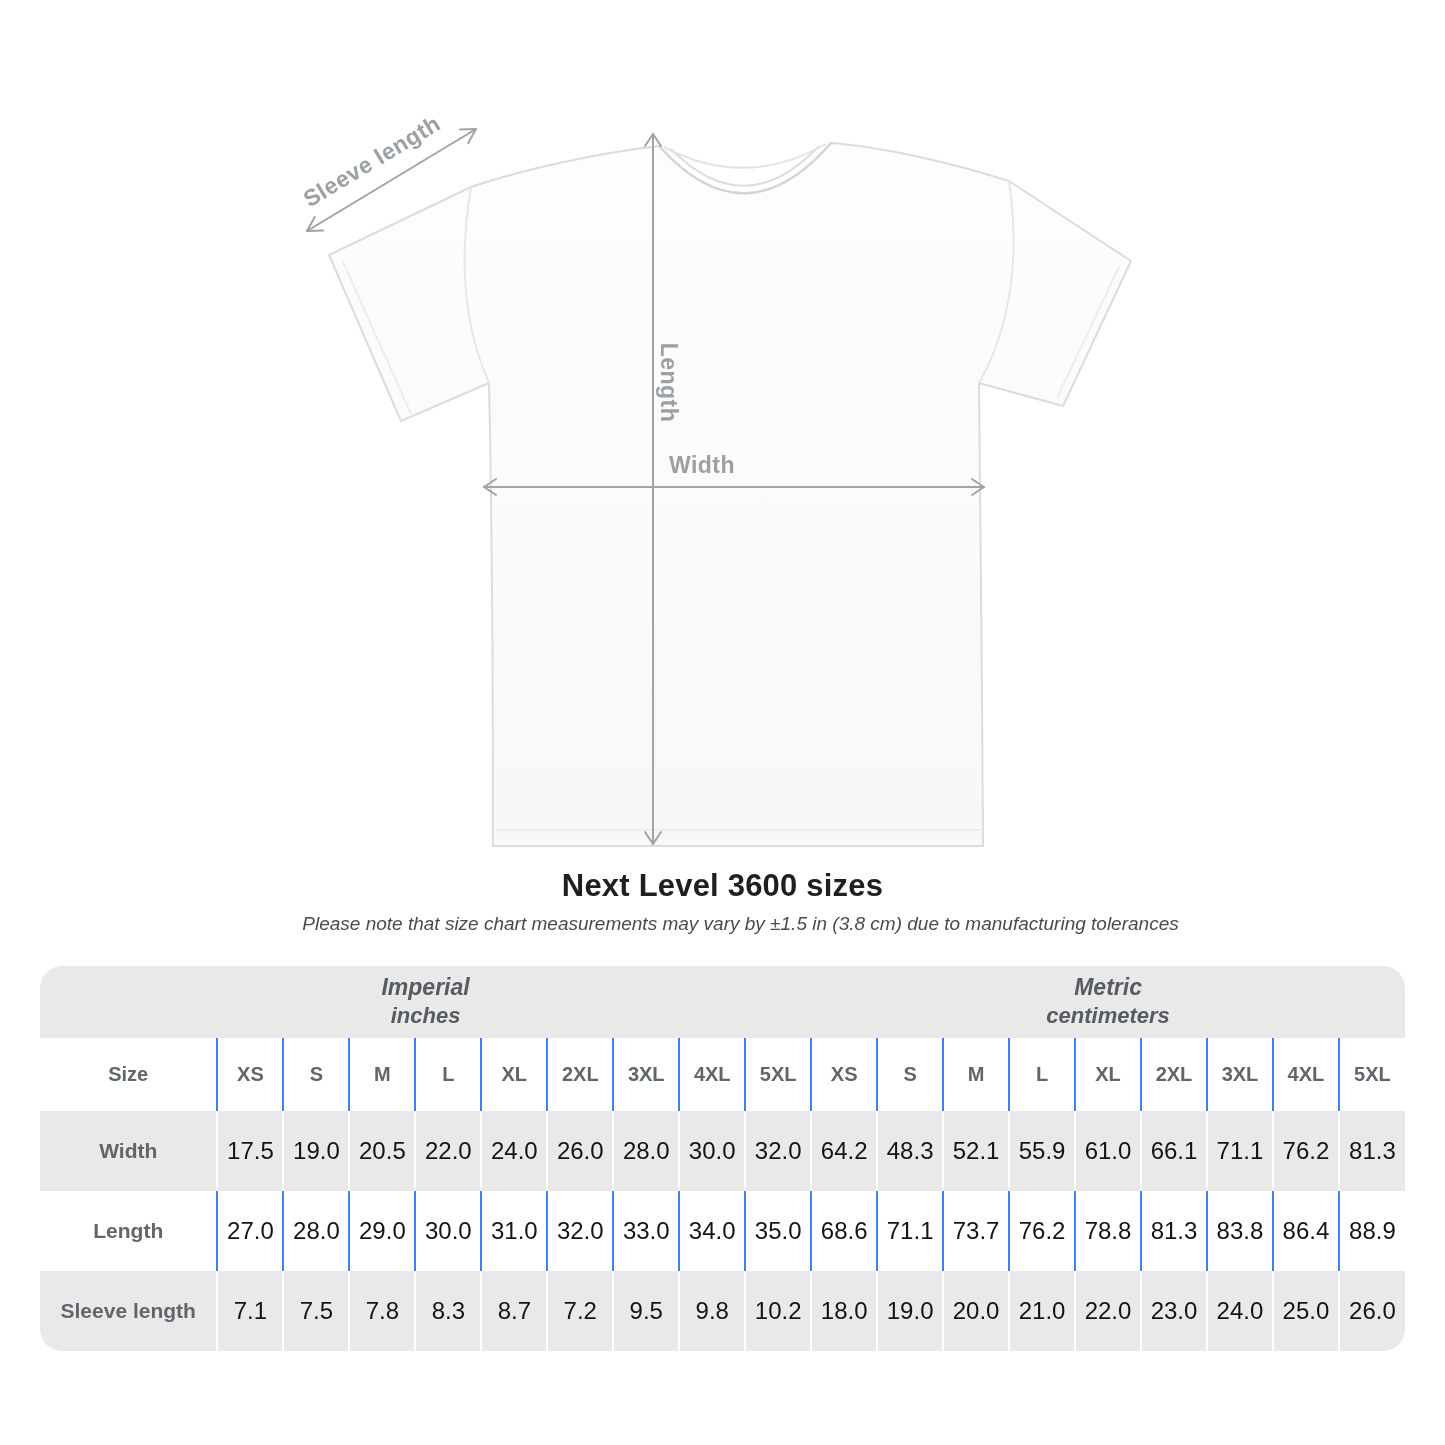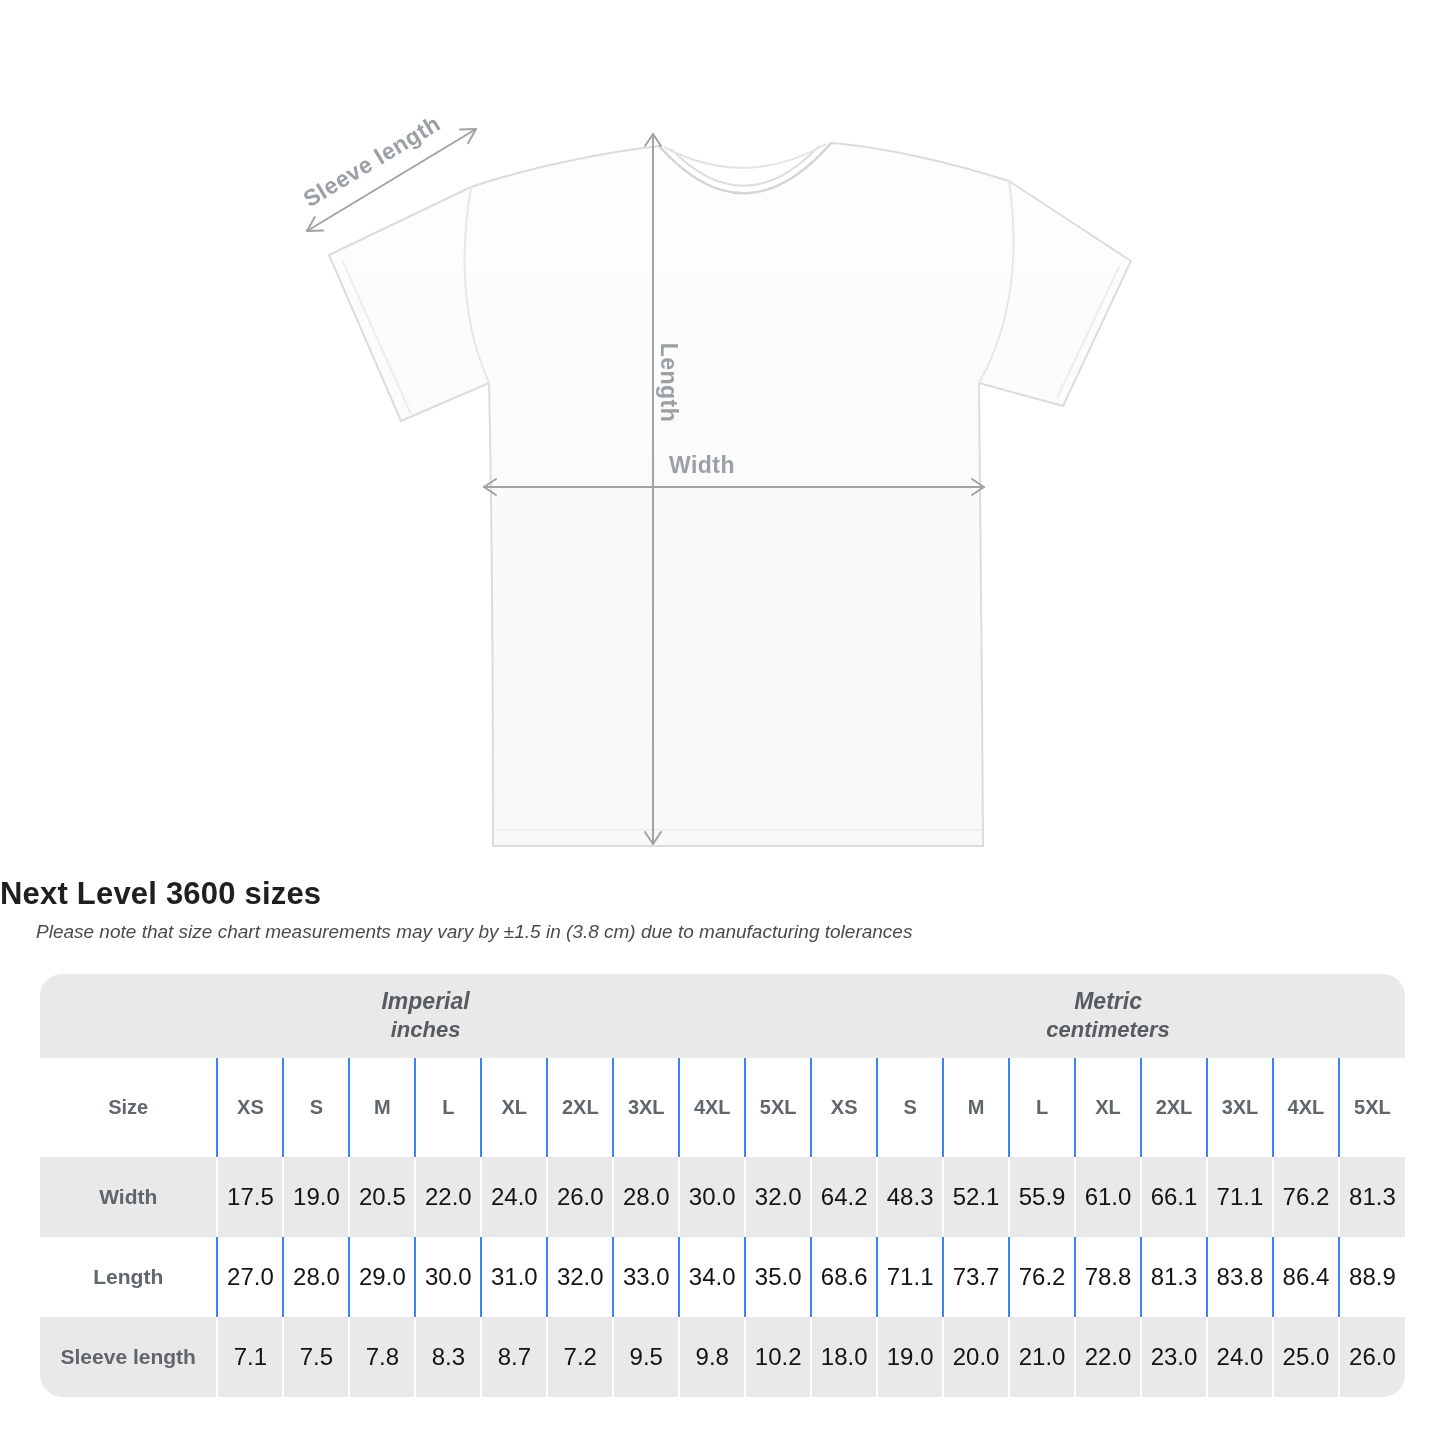--- a/index.html
+++ b/index.html
@@ -15,47 +15,47 @@
   .diagram svg{position:absolute;left:0;top:0;}
   .lbl{
     position:absolute;font-weight:bold;color:#9ba0a4;
     font-size:23px;letter-spacing:.5px;text-align:center;white-space:nowrap;
   }
   .lbl-sleeve{left:287px;top:148px;width:170px;transform:rotate(-31deg);}
   .lbl-length{left:603px;top:369px;width:130px;transform:rotate(90deg);}
   .lbl-width{left:622px;top:452px;width:160px;}
 
   
-  .heading{margin-top:16px;}
+  .heading{text-align:center;margin-top:8px;}
   .heading h1{
     margin:0;font-size:31px;font-weight:bold;color:#1f1f1f;letter-spacing:.2px;
   }
   .heading .note{
     margin:9px 0 0 0;font-style:italic;font-size:19px;color:#4b4b4b;padding-left:36px;
   }
 
   
   .table-wrap{
     margin:31px 40px 0 40px;border-radius:22px;overflow:hidden;
   }
   table.sizes{
     width:100%;border-collapse:collapse;table-layout:fixed;
     background:#ffffff;
   }
   col.c-label{width:13%;}
   col.c-data{width:4.8333%;}
   th,td{padding:0;border:0;text-align:center;vertical-align:middle;}
 
   .band-row th{
-    height:84px;background:#e9e9e9;vertical-align:middle;
+    height:72px;background:#e9e9e9;vertical-align:middle;
   }
   .sec-name{font-size:23px;font-weight:bold;font-style:italic;color:#565c61;line-height:1.25;}
   .sec-unit{font-size:22px;font-style:italic;color:#565c61;line-height:1.3;}
 
-  .size-row{height:99px;background:#ffffff;}
+  .size-row{height:73px;background:#ffffff;}
   .size-row th{font-size:20px;font-weight:bold;color:#5f666c;}
 
   tbody tr{height:80px;}
   .row-gray{background:#e9e9e9;}
   .row-white{background:#ffffff;}
 
   .label-cell{font-size:21px;font-weight:bold;color:#5f666c;}
   .value-cell{font-size:24px;color:#141414;}
 
   

